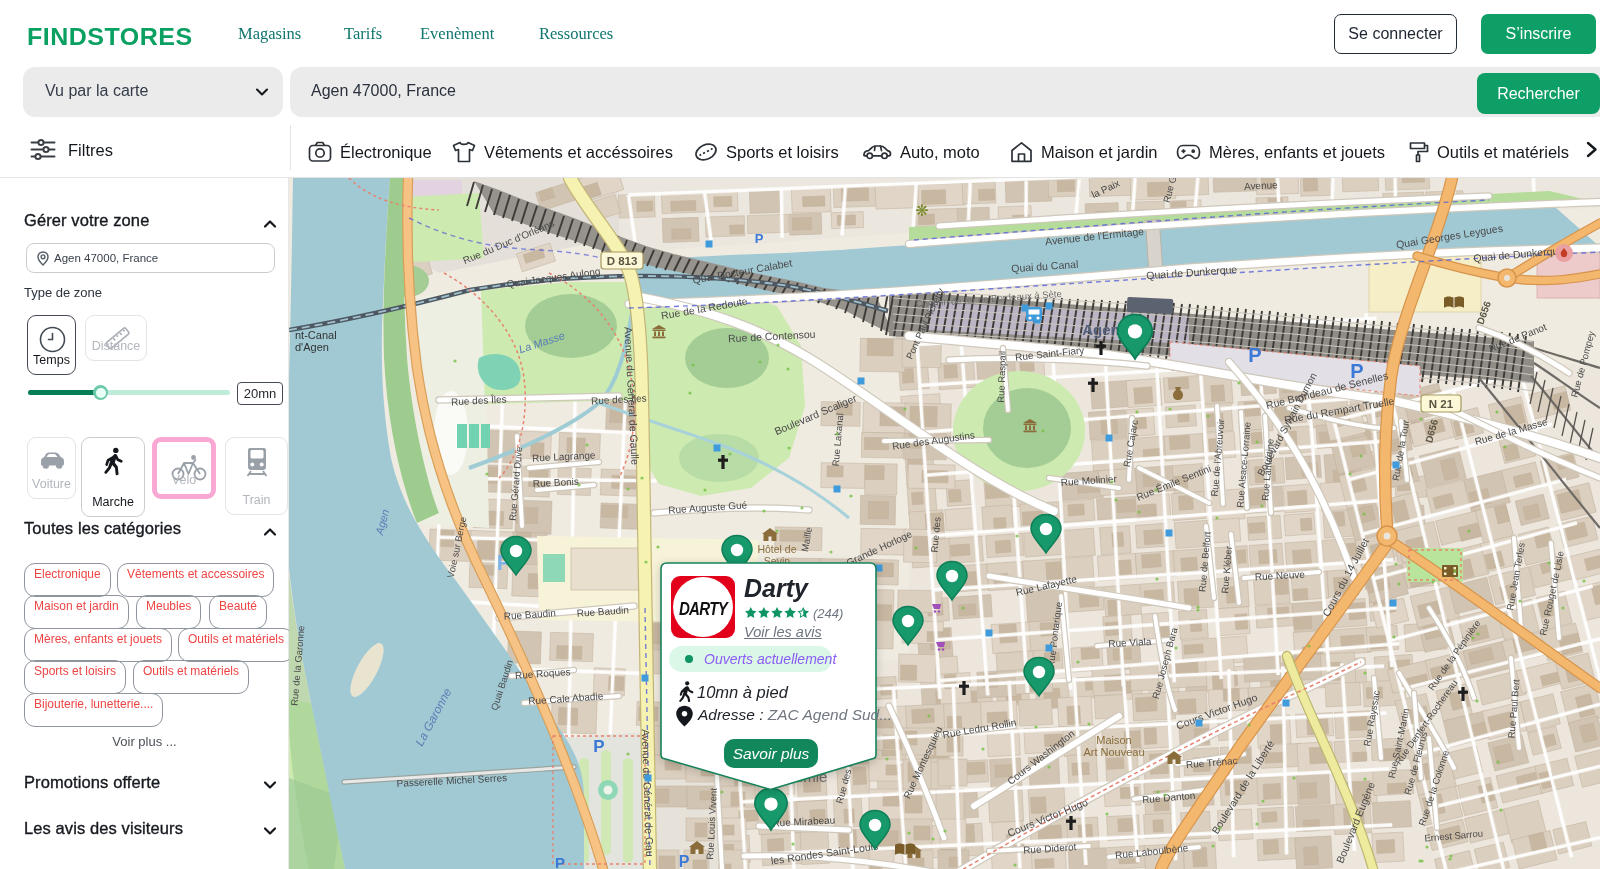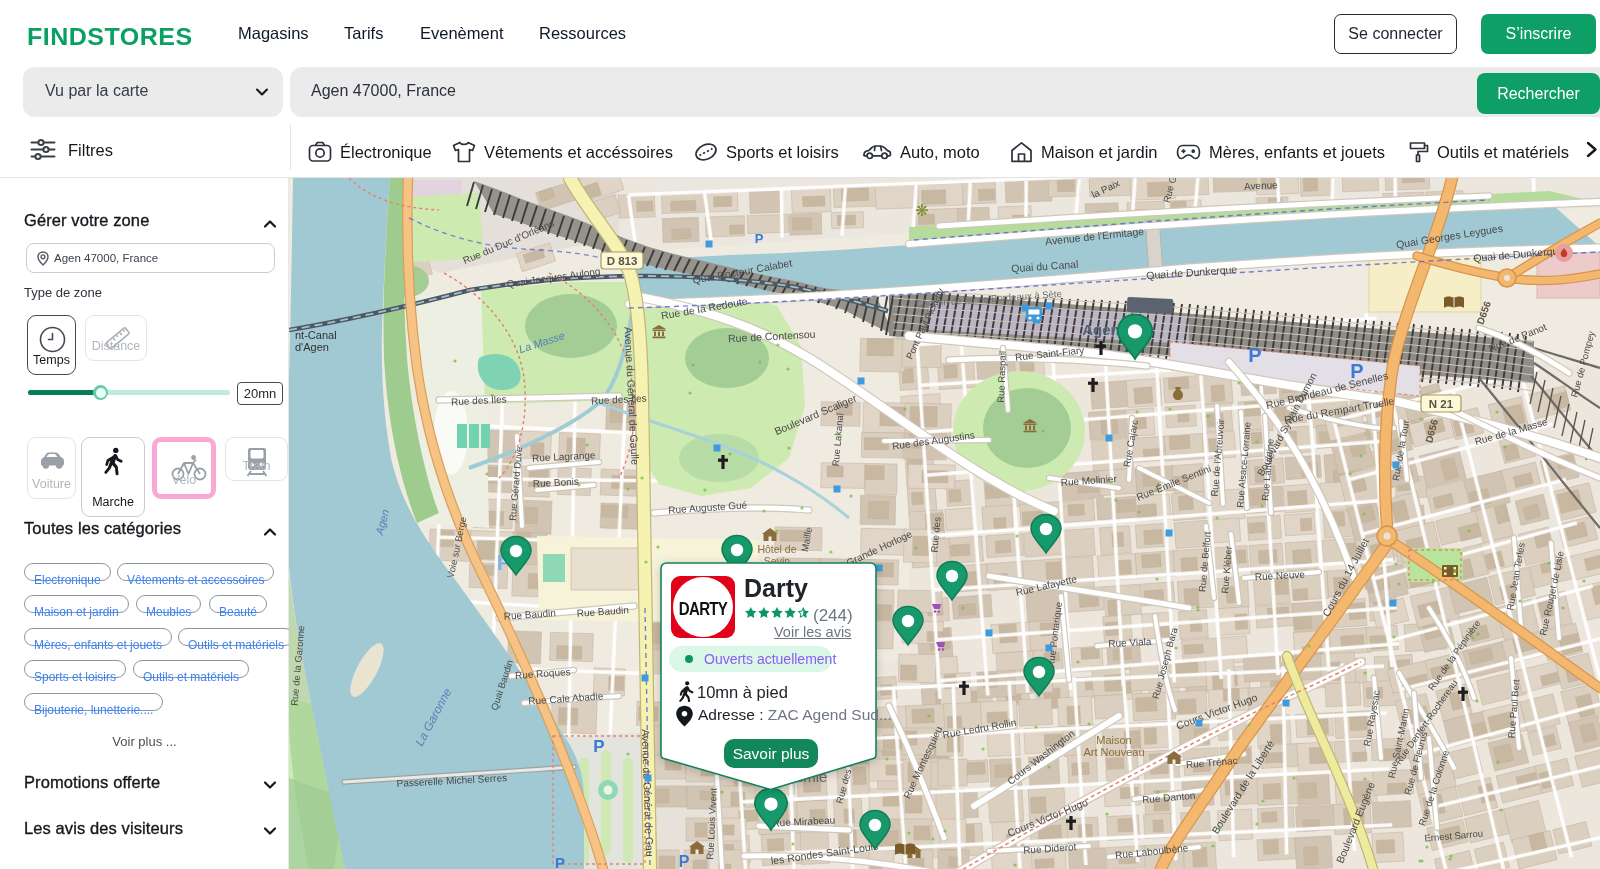--- a/index.html
+++ b/index.html
@@ -1,20 +1,20 @@
 <!DOCTYPE html>
 <html lang="fr"><head>
 <meta charset="utf-8">
 <title>FindStores</title>
 <style>
   * { margin:0; padding:0; box-sizing:border-box; }
   html,body { width:1600px; height:869px; overflow:hidden; font-family:"Liberation Sans", sans-serif; background:#fff; }
   .header { position:absolute; left:0; top:0; width:1600px; height:69px; background:#fff; }
   .logo { position:absolute; left:27px; top:22px; font-size:25px; font-weight:bold; color:#0aa061; letter-spacing:0.5px; transform:scaleY(0.95); }
-  .nav { position:absolute; top:24px; font-size:16.5px; color:#0f172a; }
+  .nav { position:absolute; top:24px; font-size:16.5px; color:#0f766e;font-family:Liberation Serif, serif; }
   .btn-login { position:absolute; left:1334px; top:14px; width:123px; height:40px; border:1.5px solid #232b36; border-radius:7px; background:#fff; font-size:16px; color:#1c2430; text-align:center; line-height:37px; }
   .btn-signup { position:absolute; left:1481px; top:14px; width:115px; height:40px; border-radius:7px; background:#0e9f66; font-size:16px; color:#fff; text-align:center; line-height:40px; }
   .row2 { position:absolute; left:0; top:67px; width:1600px; height:50px; }
   .selbox { position:absolute; left:23px; top:0; width:260px; height:50px; background:#ebebeb; border-radius:12px; }
   .selbox span { position:absolute; left:22px; top:15px; font-size:16px; color:#333c48; }
   .searchbox { position:absolute; left:290px; top:0; width:1310px; height:50px; background:#ebebeb; border-radius:12px 0 0 12px; }
   .searchbox span { position:absolute; left:21px; top:15px; font-size:16px; color:#2a313c; }
   .btn-search { position:absolute; left:1477px; top:6px; width:123px; height:41px; border-radius:8px; background:#0e9f66; font-size:16px; color:#fff; text-align:center; line-height:41px; }
   .row3 { position:absolute; left:0; top:117px; width:1600px; height:61px; background:#fff; border-bottom:1px solid #e3e3e3; }
   .vdiv { position:absolute; left:290px; top:8px; width:1px; height:45px; background:#e3e3e3; }
@@ -23,21 +23,21 @@
   .cat svg { vertical-align:-5px; margin-right:8px; }
   .sidebar { position:absolute; left:0; top:178px; width:289px; height:691px; background:#fff; border-right:1px solid #e8e8e8; }
   .map { position:absolute; left:289px; top:178px; width:1311px; height:691px; background:#efeadf; overflow:hidden; }
   h3.sb { position:absolute; left:24px; font-size:16.5px; font-weight:500; color:#16191f; -webkit-text-stroke:0.35px #16191f; letter-spacing:0.1px; }
   .chev { position:absolute; width:14px; height:14px; }
   .zonein { position:absolute; left:26px; top:65px; width:249px; height:30px; border:1px solid #c9ccd1; border-radius:8px; }
   .zonein span { position:absolute; left:27px; top:8px; font-size:11.5px; color:#3a424d; }
   .tlabel { position:absolute; left:24px; top:107px; font-size:13px; color:#2c333d; }
   .tbtn { position:absolute; border-radius:9px; text-align:center; }
   .tbtn .lb { position:absolute; bottom:7px; width:100%; font-size:12.5px;margin-top:26px; }
-  .chip { position:absolute; height:18px; border:1px solid #8f959d; border-radius:11px; font-size:12px; color:#3b82f6; text-align:center; line-height:21px; padding:6px 9px; white-space:nowrap; }
+  .chip { position:absolute; height:34px; border:1px solid #8f959d; border-radius:11px; font-size:12px; color:#ef4444; text-align:center; line-height:21px; padding:0 9px; white-space:nowrap; }
 </style>
 </head>
 <body>
 
 <div class="header">
   <div class="logo">FINDSTORES</div>
   <div class="nav" style="left:238px;">Magasins</div>
   <div class="nav" style="left:344px;">Tarifs</div>
   <div class="nav" style="left:420px;">Evenèment</div>
   <div class="nav" style="left:539px;">Ressources</div>
@@ -162,21 +162,21 @@
   <div class="tbtn" style="left:152px; top:259px; width:64px; height:62px; border:5px solid #f9a8d4;">
     <svg style="position:absolute;left:14px;top:12px;" width="36" height="27" viewBox="0 0 36 27" fill="none" stroke="#9aa0a8" stroke-width="1.8">
         <circle cx="7" cy="20" r="5.5"></circle>
         <circle cx="29" cy="20" r="5.5"></circle>
         <path d="M7 20 L13 9 H22 L29 20 M13 9 L17.5 20 L22 9" stroke-linejoin="round"></path>
         <circle cx="22.5" cy="3.5" r="2.4" fill="#9aa0a8" stroke="none"></circle>
         <path d="M22 9 L25 5.5"></path>
       </svg>
     <div class="lb" style="color:#b2b6bd;">Velo</div>
   </div>
-  <div class="tbtn" style="left:225px; top:259px; width:63px; height:44px; border:1px solid #e2e4e7;">
+  <div class="tbtn" style="left:225px; top:259px; width:63px; height:78px; border:1px solid #e2e4e7;">
     <svg style="position:absolute;left:18px;top:10px;" width="26" height="30" viewBox="0 0 26 30" fill="#9aa0a8">
         <path d="M4 2 C4 0.9 4.9 0 6 0 H20 C21.1 0 22 0.9 22 2 V19 C22 20.7 20.7 22 19 22 H7 C5.3 22 4 20.7 4 19 Z M6.5 3.5 V9 C6.5 9.8 7.2 10.5 8 10.5 H18 C18.8 10.5 19.5 9.8 19.5 9 V3.5 C19.5 2.7 18.8 2 18 2 H8 C7.2 2 6.5 2.7 6.5 3.5 Z M8.3 18.5 C9.4 18.5 10.3 17.6 10.3 16.5 C10.3 15.4 9.4 14.5 8.3 14.5 C7.2 14.5 6.3 15.4 6.3 16.5 C6.3 17.6 7.2 18.5 8.3 18.5 Z M17.7 18.5 C18.8 18.5 19.7 17.6 19.7 16.5 C19.7 15.4 18.8 14.5 17.7 14.5 C16.6 14.5 15.7 15.4 15.7 16.5 C15.7 17.6 16.6 18.5 17.7 18.5 Z" fill-rule="evenodd"></path>
         <path d="M7 23 L3.5 28 M19 23 L22.5 28 M5.5 26 H20.5" stroke="#9aa0a8" stroke-width="1.8" fill="none"></path>
       </svg>
     <div class="lb" style="color:#b2b6bd;">Train</div>
   </div>
 
   <h3 class="sb" style="top:341px;">Toutes les catégories</h3>
   <svg class="chev" style="left:263px; top:347px;" viewBox="0 0 14 14">
       <path d="M2 9.5 L7 4.5 L12 9.5" fill="none" stroke="#14181d" stroke-width="2.2" stroke-linecap="round" stroke-linejoin="round"></path>
@@ -1802,38 +1802,38 @@
         </g>
         <g transform="translate(482 652) scale(1.08)">
           <path d="M0,0 C-4,-7 -15,-16 -15,-24 C-15,-32.5 -8.5,-38.5 0,-38.5 C8.5,-38.5 15,-32.5 15,-24 C15,-16 4,-7 0,0 Z" fill="#17996b" stroke="#0d7e57" stroke-width="1.5"></path>
           <circle cx="0" cy="-24" r="6.2" fill="#ffffff"></circle>
         </g>
         <g transform="translate(586 671) scale(1.0)">
           <path d="M0,0 C-4,-7 -15,-16 -15,-24 C-15,-32.5 -8.5,-38.5 0,-38.5 C8.5,-38.5 15,-32.5 15,-24 C15,-16 4,-7 0,0 Z" fill="#17996b" stroke="#0d7e57" stroke-width="1.5"></path>
           <circle cx="0" cy="-24" r="6.2" fill="#ffffff"></circle>
         </g>
       </svg></div>
-<div id="card" style="position:absolute; left:371px; top:384px; width:217px; height:230px;">
+<div id="card" style="position:absolute; left:371px; top:384px; width:217px; height:230px;font-style:italic;">
   <svg width="217" height="230" viewBox="0 0 217 230" style="position:absolute;left:0;top:0; filter:drop-shadow(0 2px 5px rgba(0,0,0,0.18));">
         <path d="M7 1 H210 Q216 1 216 7 V193 Q216 195.5 214 196.2 L110.5 227.5 L3 196.2 Q1 195.5 1 193 V7 Q1 1 7 1 Z" fill="#ffffff" stroke="#15835a" stroke-width="1.6"></path>
       </svg>
   <div style="position:absolute; left:11px; top:14px; width:64px; height:62px; background:#e2001a; border-radius:9px;">
     <div style="position:absolute; left:2px; top:1px; width:60px; height:60px; background:#fff; border-radius:50%;"></div>
     <div style="position:absolute; left:0; top:23px; width:64px; text-align:center; font-size:17.5px; font-weight:bold; color:#111; letter-spacing:-0.8px; transform:scaleX(0.86);">DARTY</div>
   </div>
   <div style="position:absolute; left:84px; top:12px; font-size:25px; font-weight:bold; color:#20242b;">Darty</div>
   <svg style="position:absolute; left:85px; top:45px;" width="64" height="11.5" viewBox="0 0 78 14" fill="#0e9563">
     <path d="M7 0 L9.1 4.4 L14 5.1 L10.5 8.5 L11.3 13.3 L7 11 L2.7 13.3 L3.5 8.5 L0 5.1 L4.9 4.4 Z"></path>
     <path d="M23 0 L25.1 4.4 L30 5.1 L26.5 8.5 L27.3 13.3 L23 11 L18.7 13.3 L19.5 8.5 L16 5.1 L20.9 4.4 Z"></path>
     <path d="M39 0 L41.1 4.4 L46 5.1 L42.5 8.5 L43.3 13.3 L39 11 L34.7 13.3 L35.5 8.5 L32 5.1 L36.9 4.4 Z"></path>
     <path d="M55 0 L57.1 4.4 L62 5.1 L58.5 8.5 L59.3 13.3 L55 11 L50.7 13.3 L51.5 8.5 L48 5.1 L52.9 4.4 Z"></path>
     <path d="M71 0 L73.1 4.4 L78 5.1 L74.5 8.5 L75.3 13.3 L71 11 L66.7 13.3 L67.5 8.5 L64 5.1 L68.9 4.4 Z M71 2.6 L69.6 5.5 L66.5 6 L68.8 8.2 L68.2 11.3 L71 9.8 Z" fill-rule="evenodd"></path>
   </svg>
-  <div style="position:absolute; left:153px; top:44px; font-size:17px; color:#6f7680;">(244)</div>
-  <div style="position:absolute; left:84px; top:62px; font-size:14.5px; color:#6f7680; text-decoration:underline;margin-left:30px;">Voir les avis</div>
+  <div style="position:absolute; left:153px; top:44px; font-size:13px; color:#6f7680;">(244)</div>
+  <div style="position:absolute; left:84px; top:62px; font-size:14.5px; color:#6f7680; text-decoration:underline;">Voir les avis</div>
   <div style="position:absolute; left:9px; top:84px; width:163px; height:26px; background:#dbf7e7; border-radius:13px;">
     <div style="position:absolute; left:16px; top:9px; width:8px; height:8px; border-radius:50%; background:#0e9563;"></div>
     <div style="position:absolute; left:35px; top:5px; font-size:14px; color:#8b5cf6; white-space:nowrap;">Ouverts actuellement</div>
   </div>
   <svg style="position:absolute; left:17px; top:119px;" width="18" height="21" viewBox="0 0 18 21" fill="#14181d">
         <circle cx="10.2" cy="2.3" r="2.1"></circle>
         <path d="M9.2 5.4 C10.2 5 11.4 5.4 11.9 6.4 L13 8.9 L15.8 10.3 C16.3 10.6 16.5 11.2 16.3 11.7 C16 12.3 15.4 12.5 14.8 12.2 L11.6 10.6 L10.9 9.2 L9.9 12.8 L12.1 15.5 C12.3 15.8 12.4 16 12.5 16.3 L13.1 19.8 C13.2 20.4 12.8 21 12.2 21.1 C11.6 21.2 11.1 20.8 11 20.2 L10.4 16.9 L8 14.2 L6.7 17.4 L4 20.6 C3.6 21 3 21.1 2.6 20.7 C2.2 20.4 2.1 19.8 2.4 19.4 L4.9 16.3 L6.7 10.8 L5.6 11.4 L4.8 14.1 C4.6 14.7 4 15 3.4 14.8 C2.9 14.6 2.6 14 2.8 13.5 L3.8 10.3 C3.9 9.9 4.2 9.6 4.5 9.4 L8.4 5.8 Z"></path>
       </svg>
   <div style="position:absolute; left:37px; top:121px; font-size:16.5px; color:#20242b;">10mn à pied</div>
   <svg style="position:absolute; left:15px; top:143px;" width="19" height="22" viewBox="0 0 19 22" fill="#14181d">

